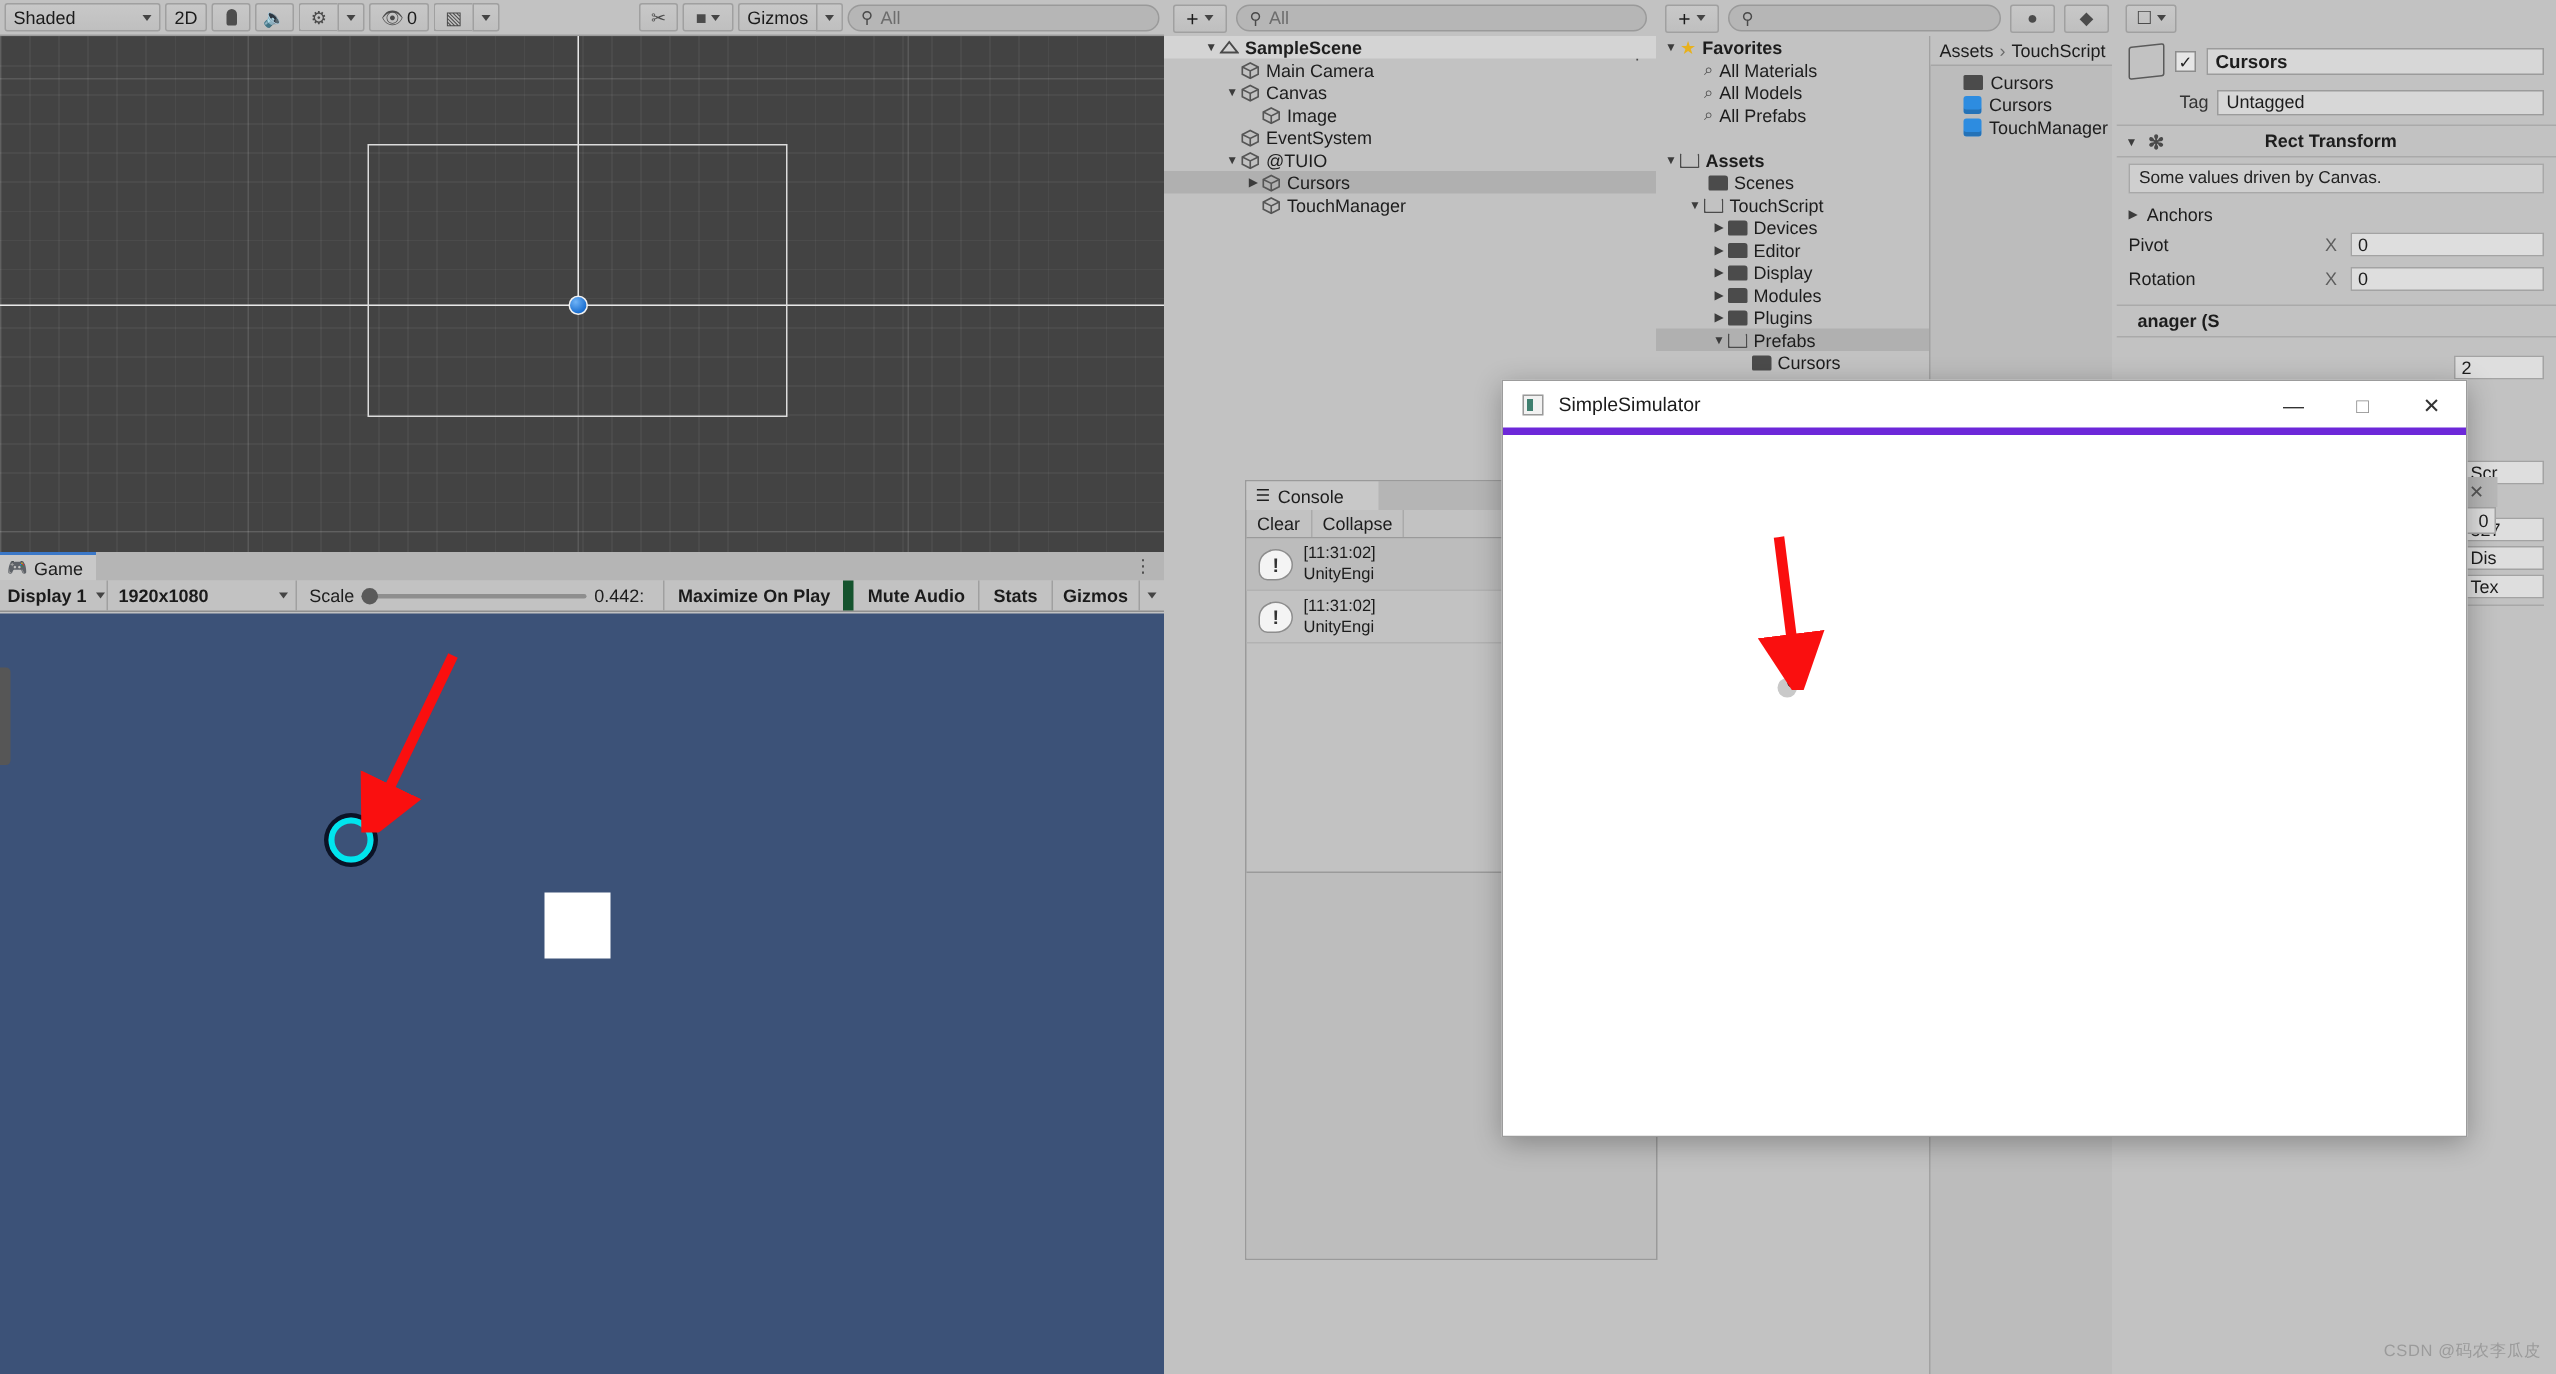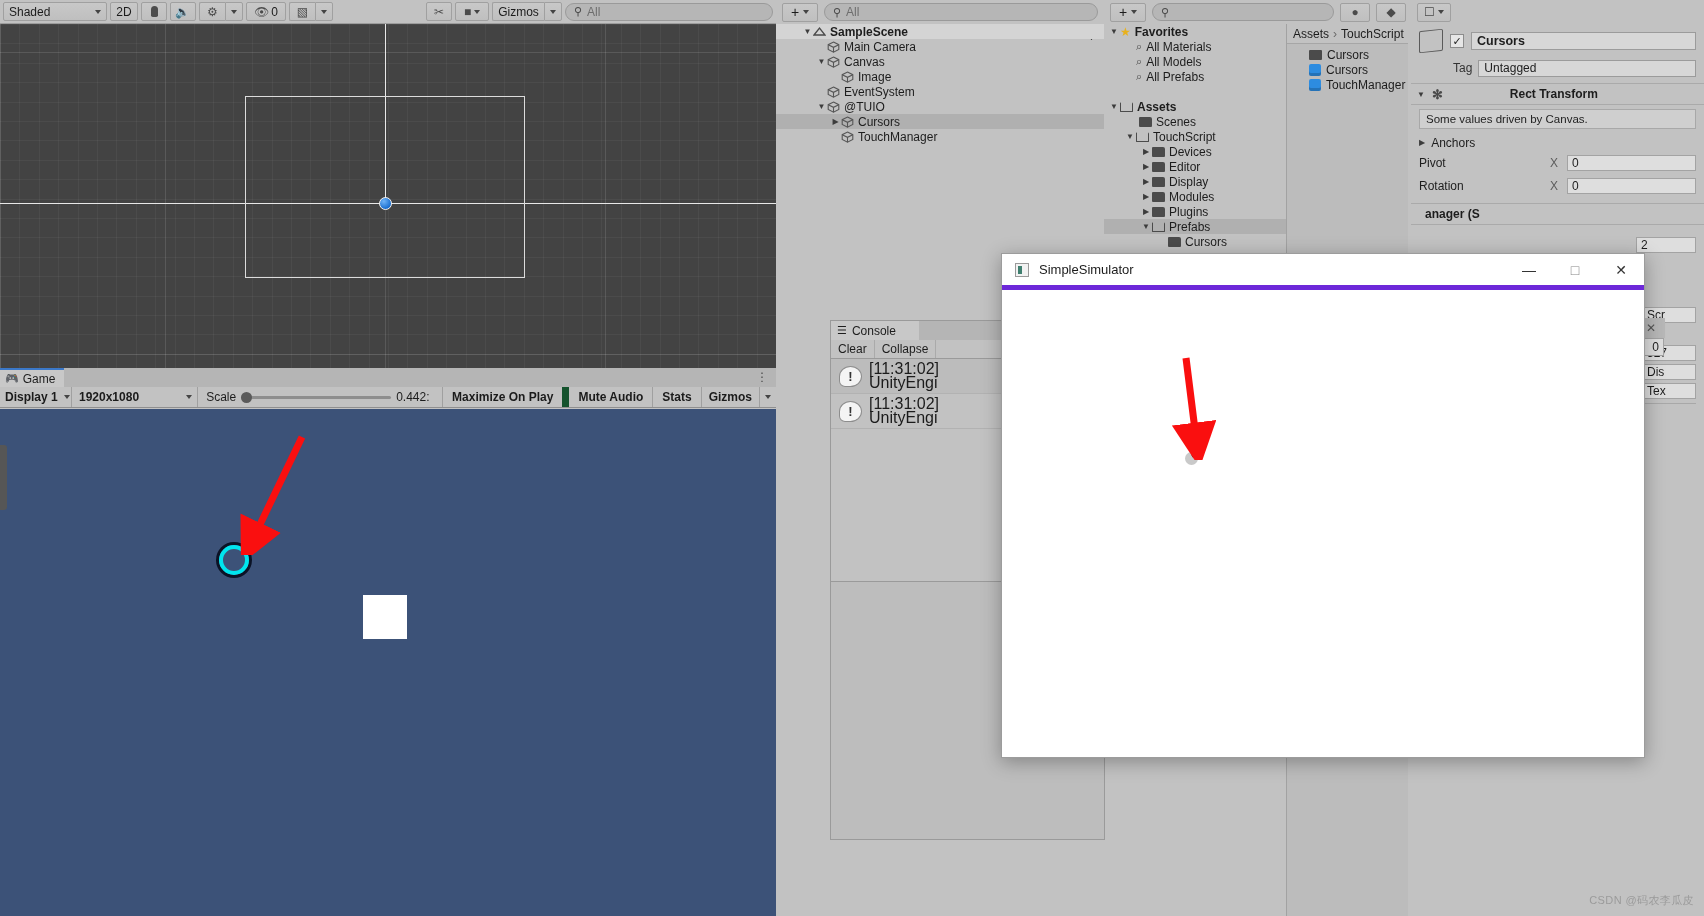--- a/index.html
+++ b/index.html
@@ -214,21 +214,21 @@
   }
   #consoleToolbar { height:19px; display:flex; align-items:center; border-bottom:1px solid #9a9a9a; }
   .cbtn { height:18px; padding:0 7px; display:flex; align-items:center; border-right:1px solid #aaa; }
   .logrow { height:35px; display:flex; align-items:center; gap:7px; padding:0 8px; border-bottom:1px solid #b2b2b2; }
   .logrow.alt { background:#bcbcbc; }
   .bubble {
     width:23px; height:21px; flex:0 0 23px; background:#f4f4f4; border:1px solid #8d8d8d;
     border-radius:50% 50% 50% 6px; display:flex; align-items:center; justify-content:center;
     font-weight:bold; font-size:13px; color:#333;
   }
-  .logtext { line-height:14px; font-size:16px; color:#1b1b1b; }
+  .logtext { line-height:14px; font-size:11px; color:#1b1b1b; }
   #consoleSplit { position:absolute; left:0; right:0; top:260px; height:1px; background:#9a9a9a; }
   #consoleLower { position:absolute; left:0; right:0; top:261px; bottom:0; background:#bdbdbd; }
 
   
   #sim {
     position:absolute; left:1001px; top:253px; width:644px; height:505px;
     background:#fff; border:1px solid #9c9c9c;
     box-shadow: 0 4px 18px rgba(0,0,0,.30);
     z-index: 40;
   }

